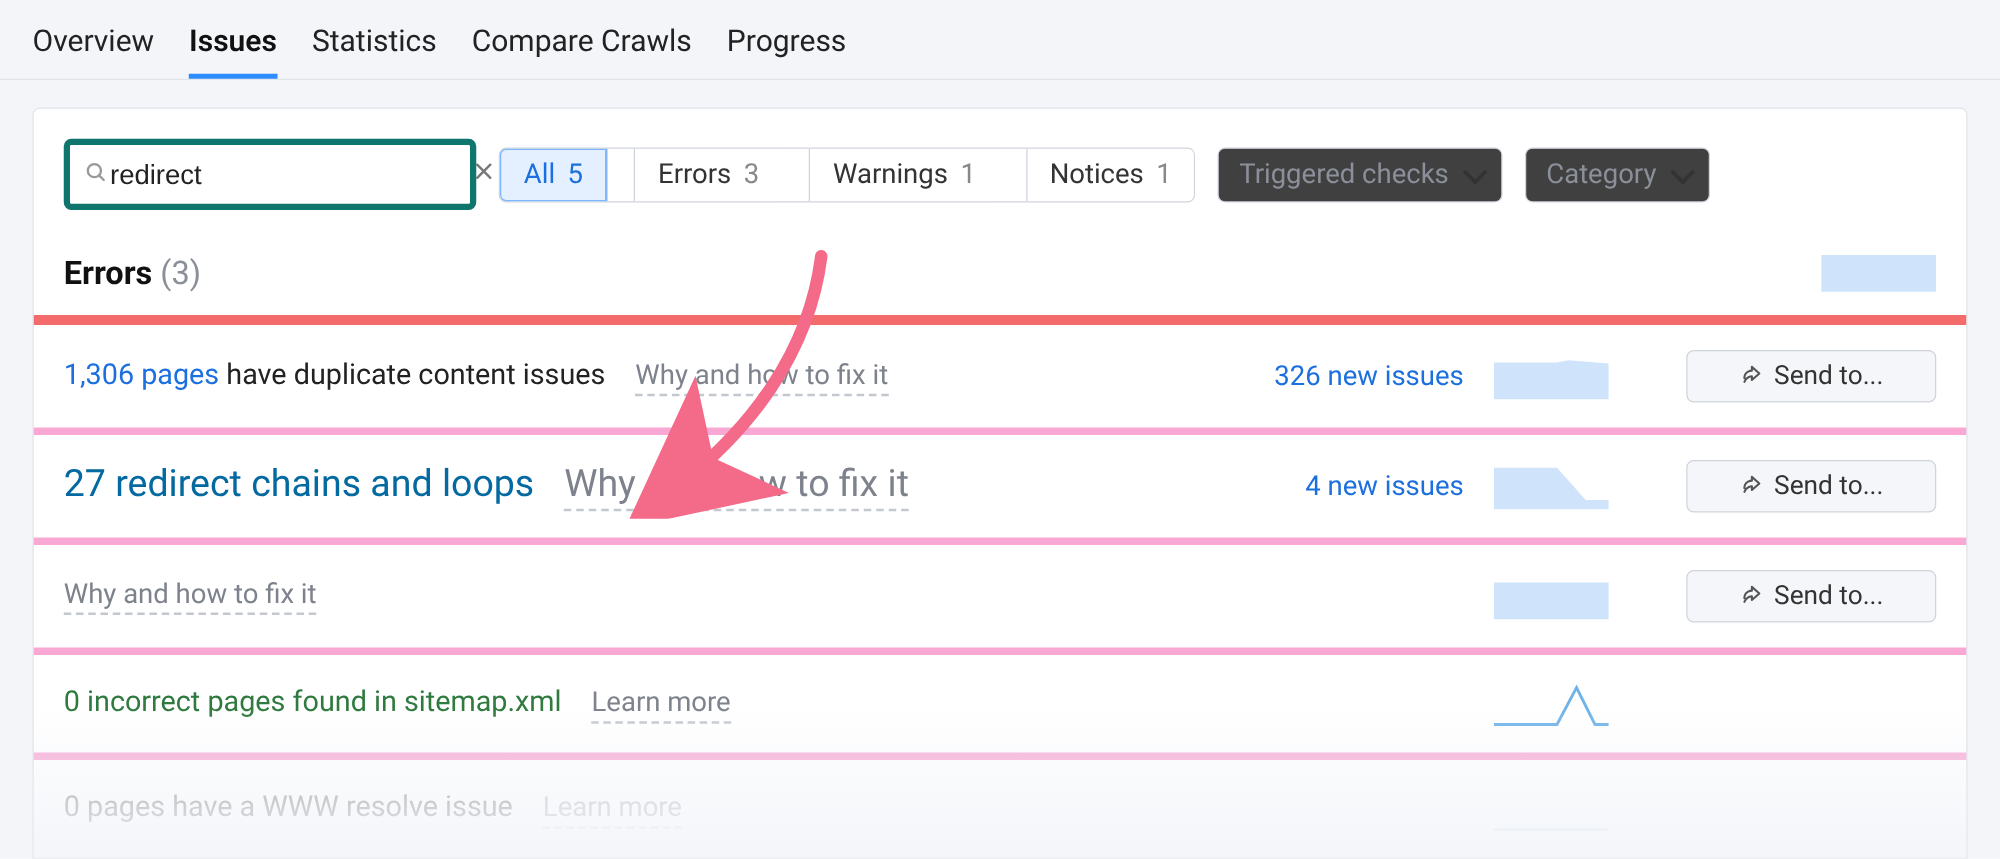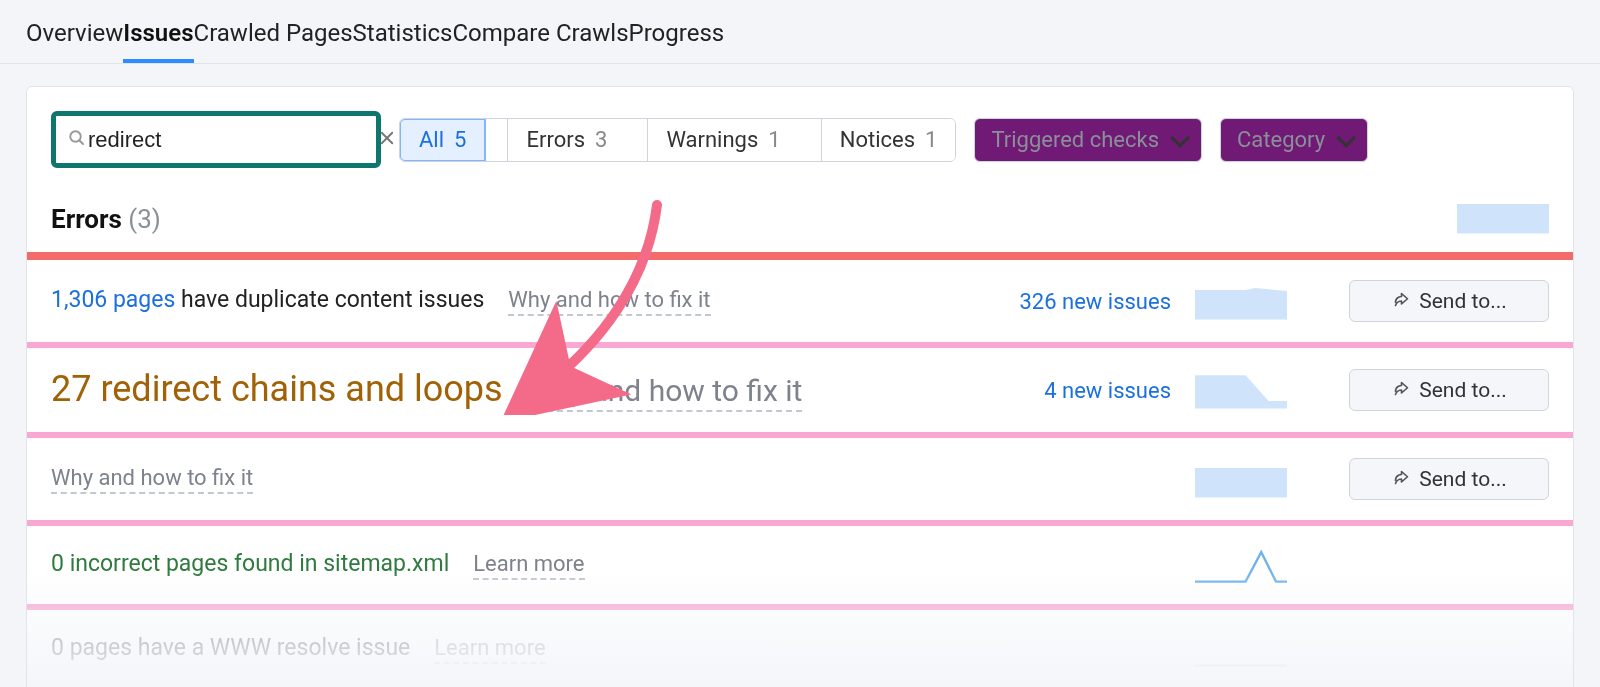--- a/index.html
+++ b/index.html
@@ -9,20 +9,21 @@
     color: #111;
     width: 1600px;
     height: 687px;
     overflow: hidden;
   }
 
   
   .topnav {
     display: flex;
     align-items: flex-end;
+    gap: 28px;
     padding: 18px 26px 0 26px;
     border-bottom: 1px solid #e1e4ea;
     height: 64px;
     background: #f3f5f9;
   }
   .topnav .tab {
     font-size: 24px;
     color: #222;
     padding-bottom: 16px;
     cursor: pointer;
@@ -109,21 +110,21 @@
   .dropdown-btn {
     display: flex;
     align-items: center;
     gap: 12px;
     border: 1px solid #cfd3dc;
     border-radius: 6px;
     height: 44px;
     padding: 0 16px;
     font-size: 22px;
     color: #8a8f99;
-    background: #701a75;
+    background: #404040;
     cursor: pointer;
   }
   .chev {
     width: 14px; height: 14px;
     border-right: 3px solid #333;
     border-bottom: 3px solid #333;
     transform: rotate(45deg) translateY(-3px);
     display: inline-block;
   }
 
@@ -162,21 +163,21 @@
   }
   .issue-text { font-size: 23px; color: #222; }
   .issue-link { color: #1b6fde; }
   .why {
     font-size: 22px;
     color: #7d828c;
     border-bottom: 2px dashed #c3c7d0;
     padding-bottom: 2px;
     cursor: pointer;
   }
-  .row.highlight .issue-text { font-size: 36px; color: #a16207; }
+  .row.highlight .issue-text { font-size: 30px; color: #0369a1; }
   .row.highlight .why { font-size: 30px; }
 
   .new-issues { font-size: 22px; color: #1b6fde; text-align: right; white-space: nowrap; }
 
   .sendto {
     display: flex;
     align-items: center;
     gap: 10px;
     border: 1px solid #cfd3dc;
     border-radius: 6px;
@@ -222,21 +223,20 @@
   .mag {
     color: #999;
   }
 </style>
 </head>
 <body>
 
 <div class="topnav">
   <div class="tab">Overview</div>
   <div class="tab active">Issues</div>
-  <div class="tab">Crawled Pages</div>
   <div class="tab">Statistics</div>
   <div class="tab">Compare Crawls</div>
   <div class="tab">Progress</div>
 </div>
 
 <div class="panel">
 
   <div class="filters">
     <div class="search">
       <span class="mag">

